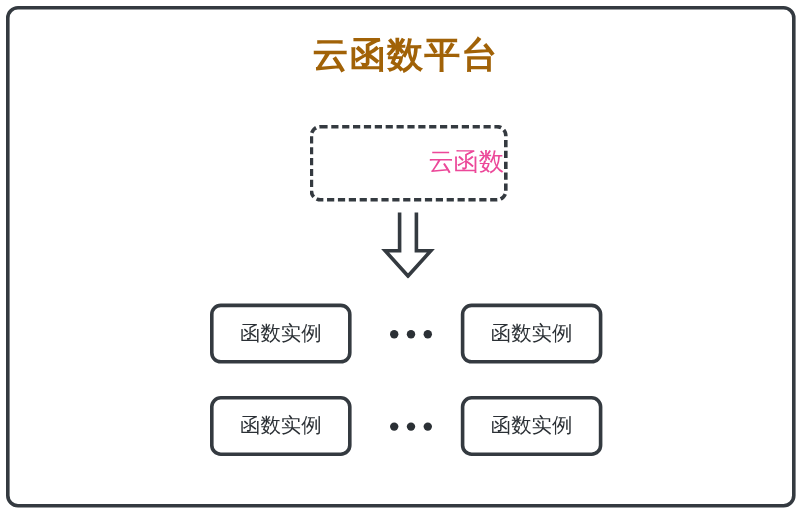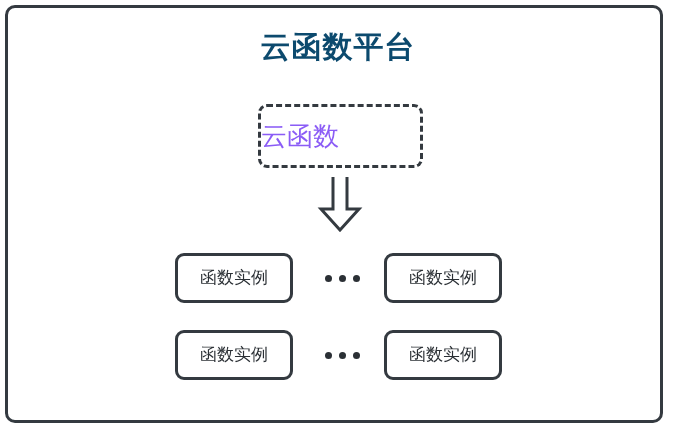--- a/index.html
+++ b/index.html
@@ -36,21 +36,21 @@
   
   #platform-title {
     position: absolute;
     left: 0;
     top: 28px;
     width: 676px;
     text-align: center;
     font-size: 30px;
     font-weight: bold;
     letter-spacing: 1px;
-    color: #0c4a6e;
+    color: #a16207;
     line-height: 38px;
     white-space: nowrap;
   }
 
   
   #function-box {
     position: absolute;
     left: 258px;
     top: 104px;
     width: 165px;
@@ -58,23 +58,23 @@
     box-sizing: border-box;
     border: 3px dashed #343a40;
     border-radius: 9px;
     background: #ffffff;
   }
   #function-box .box-label {
     display: block;
     width: 100%;
     height: 100%;
     line-height: 58px;
-    text-align: left;
-    font-size: 26px;
-    color: #8b5cf6;
+    text-align: right;
+    font-size: 21px;
+    color: #ec4899;
     white-space: nowrap;
   }
 
   
   #flow-arrow {
     position: absolute;
     left: 316px;
     top: 176px;
     width: 48px;
     height: 56px;

